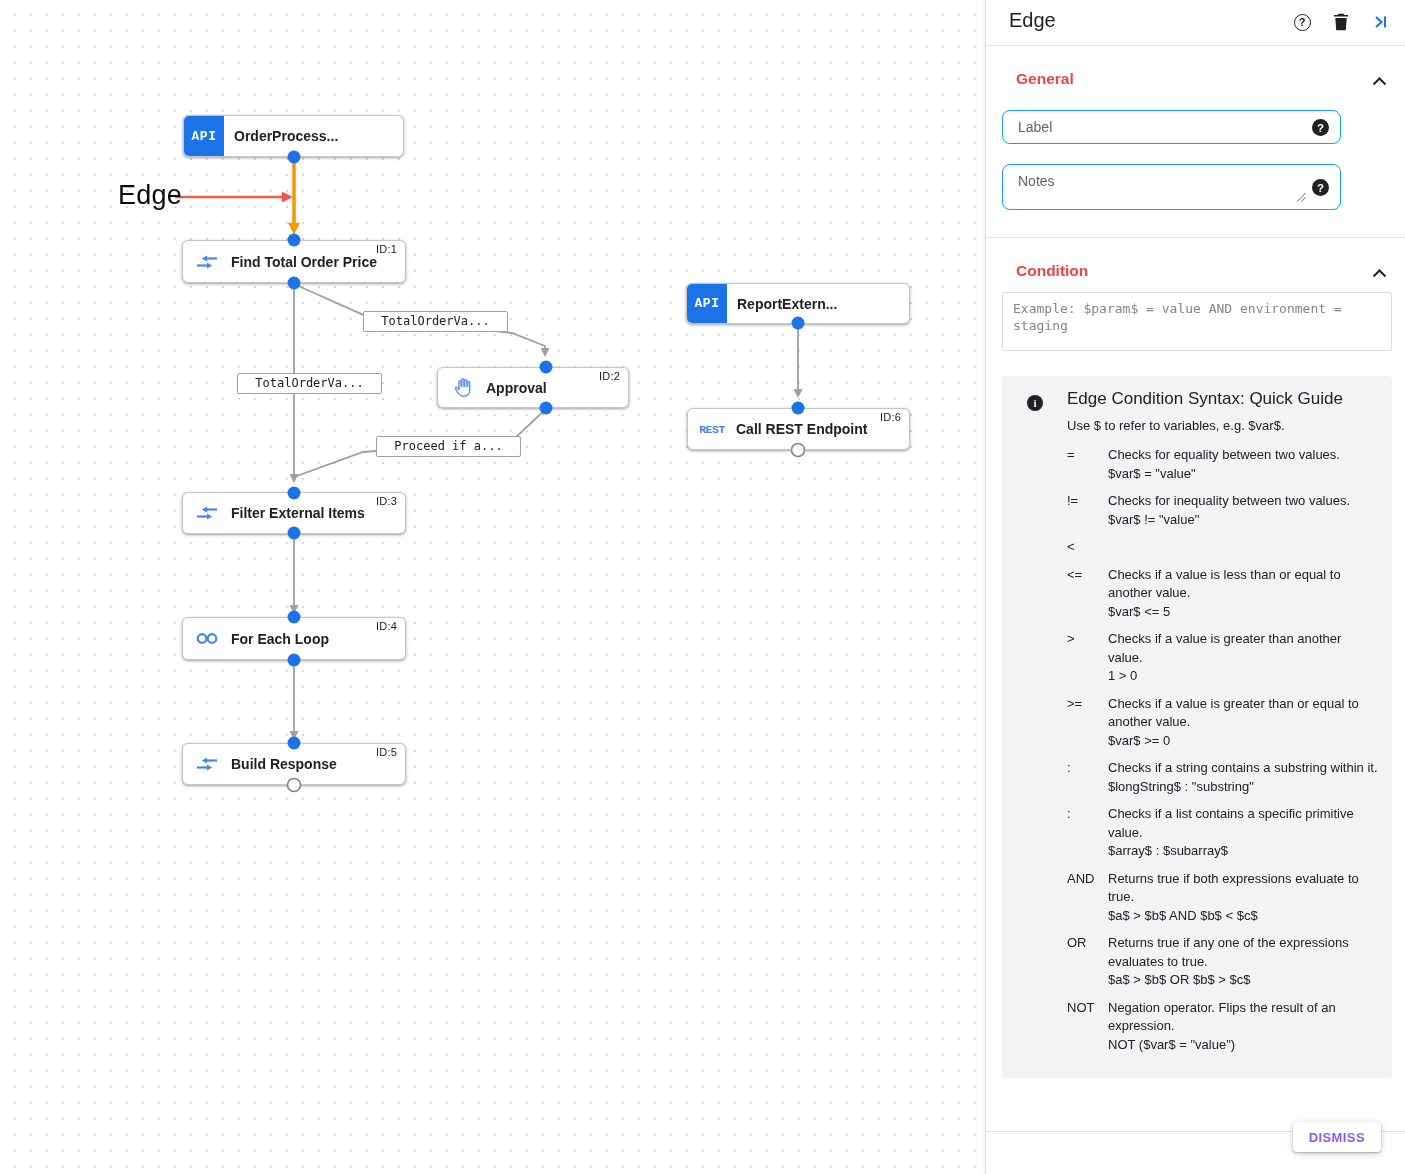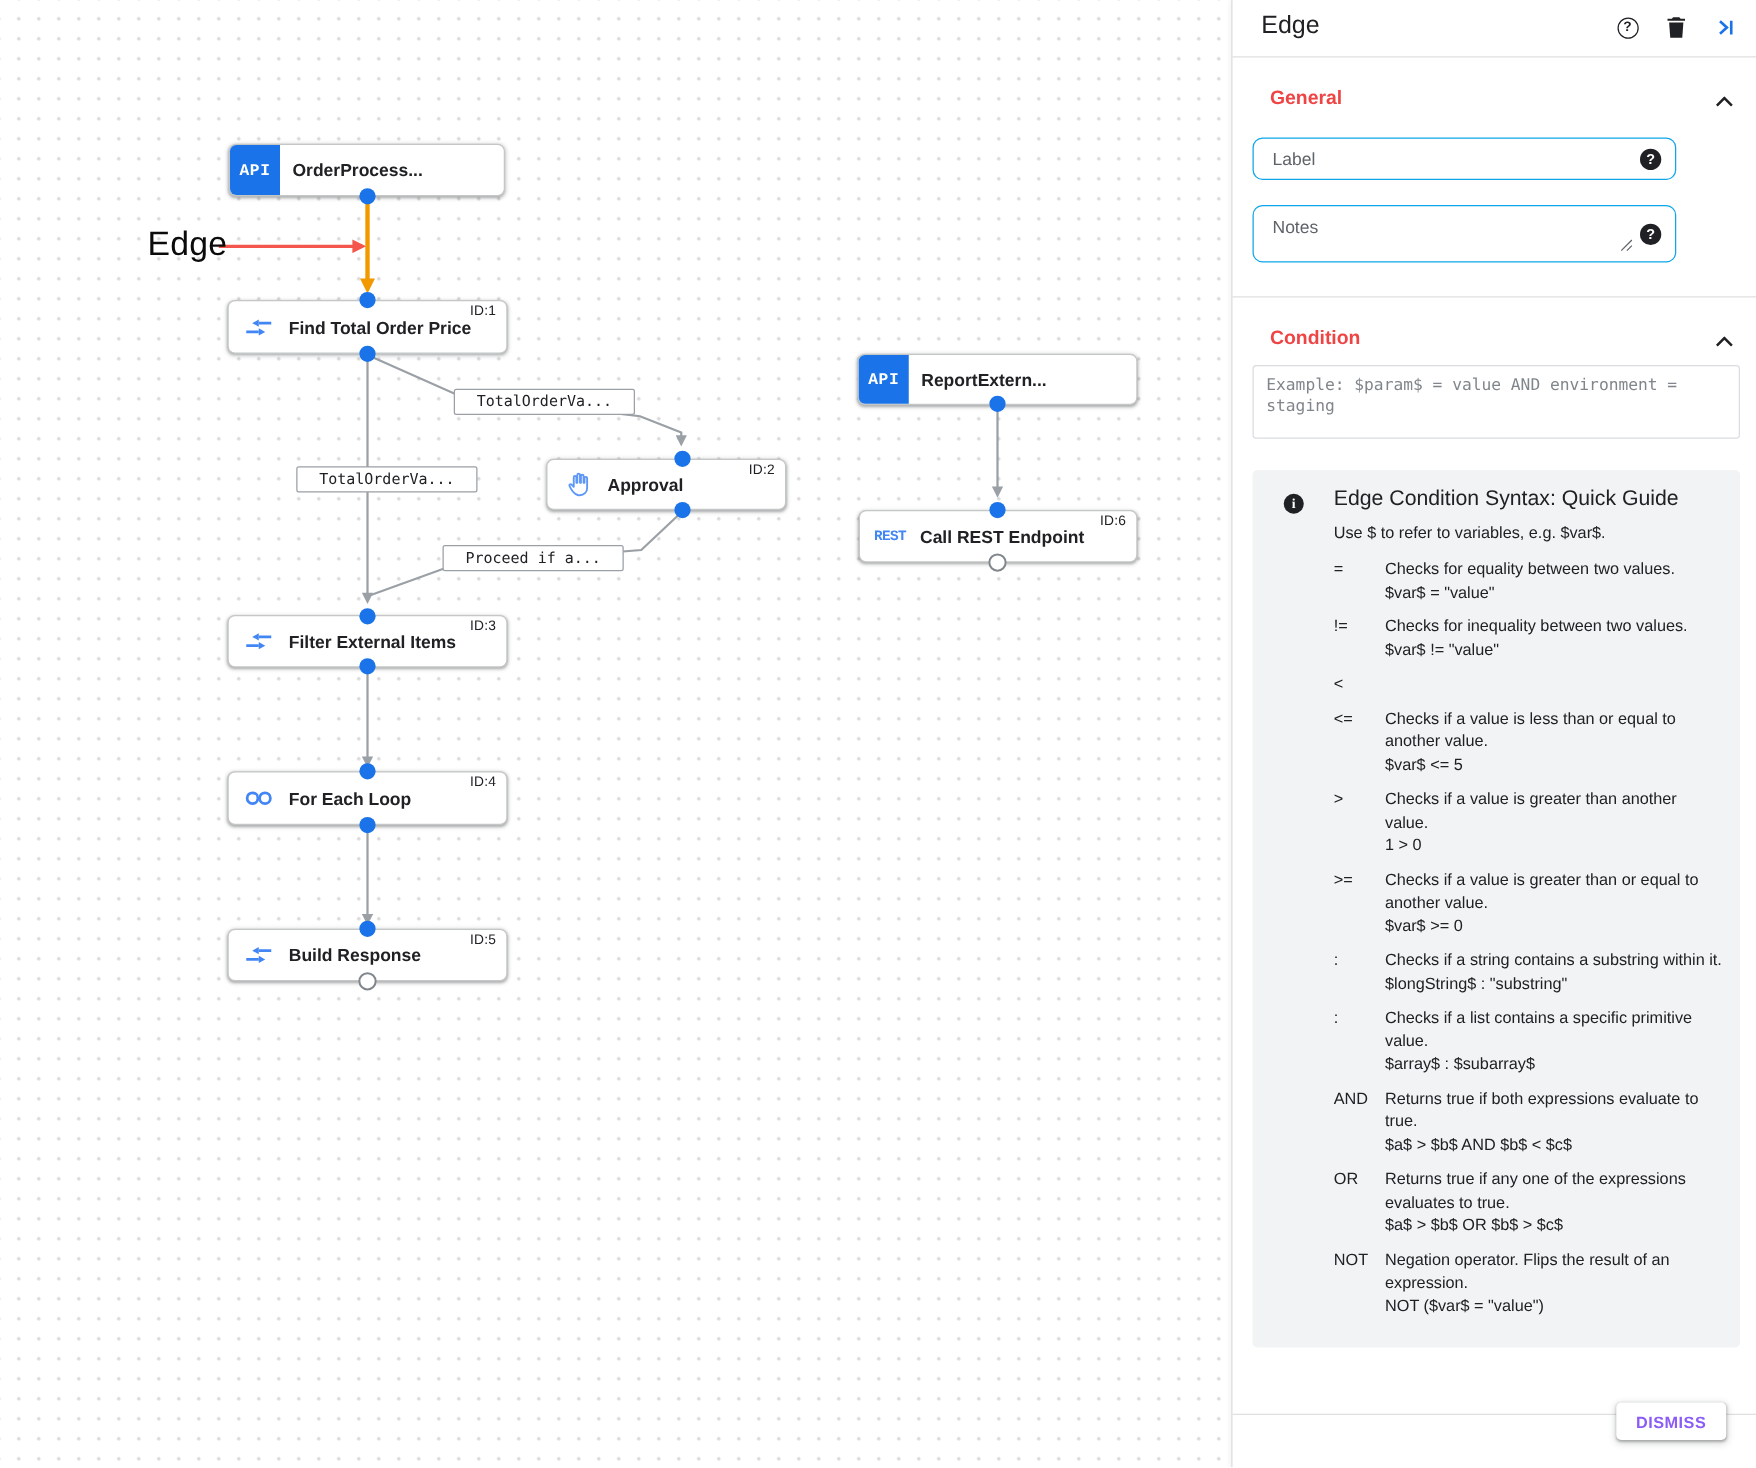--- a/index.html
+++ b/index.html
@@ -156,21 +156,21 @@
       <path d="M294 284 L294 475" stroke="#9aa0a6" stroke-width="1.8" fill="none" marker-end="url(#arrGrey)"></path>
       <path d="M294 284 L366 316 L512 333 L545 346 L545 349" stroke="#9aa0a6" stroke-width="1.8" fill="none" marker-end="url(#arrGrey)"></path>
       <path d="M546 409 L513 440 L363 452 L294 477" stroke="#9aa0a6" stroke-width="1.8" fill="none"></path>
       <path d="M798 324 L798 390" stroke="#9aa0a6" stroke-width="1.8" fill="none" marker-end="url(#arrGrey)"></path>
       <path d="M294 534 L294 606" stroke="#9aa0a6" stroke-width="1.8" fill="none" marker-end="url(#arrGrey)"></path>
       <path d="M294 661 L294 732" stroke="#9aa0a6" stroke-width="1.8" fill="none" marker-end="url(#arrGrey)"></path>
     </svg>
 
     <div class="edge-label" style="left:363px; top:311px;">TotalOrderVa...</div>
     <div class="edge-label" style="left:237px; top:373px;">TotalOrderVa...</div>
-    <div class="edge-label" style="left:354px; top:436px;">Proceed if a...</div>
+    <div class="edge-label" style="left:376px; top:436px;">Proceed if a...</div>
 
     <div class="node api-node" style="left:183px; top:115px; width:221px; height:42px;">
       <span class="api-badge">API</span>
       <span class="node-title">OrderProcess...</span>
       <span class="node-id"></span>
     </div>
 
     <div class="node" style="left:182px; top:240px; width:224px; height:43px;">
       <span class="icon-cell">
         <svg width="24" height="18" viewBox="0 0 24 18">

